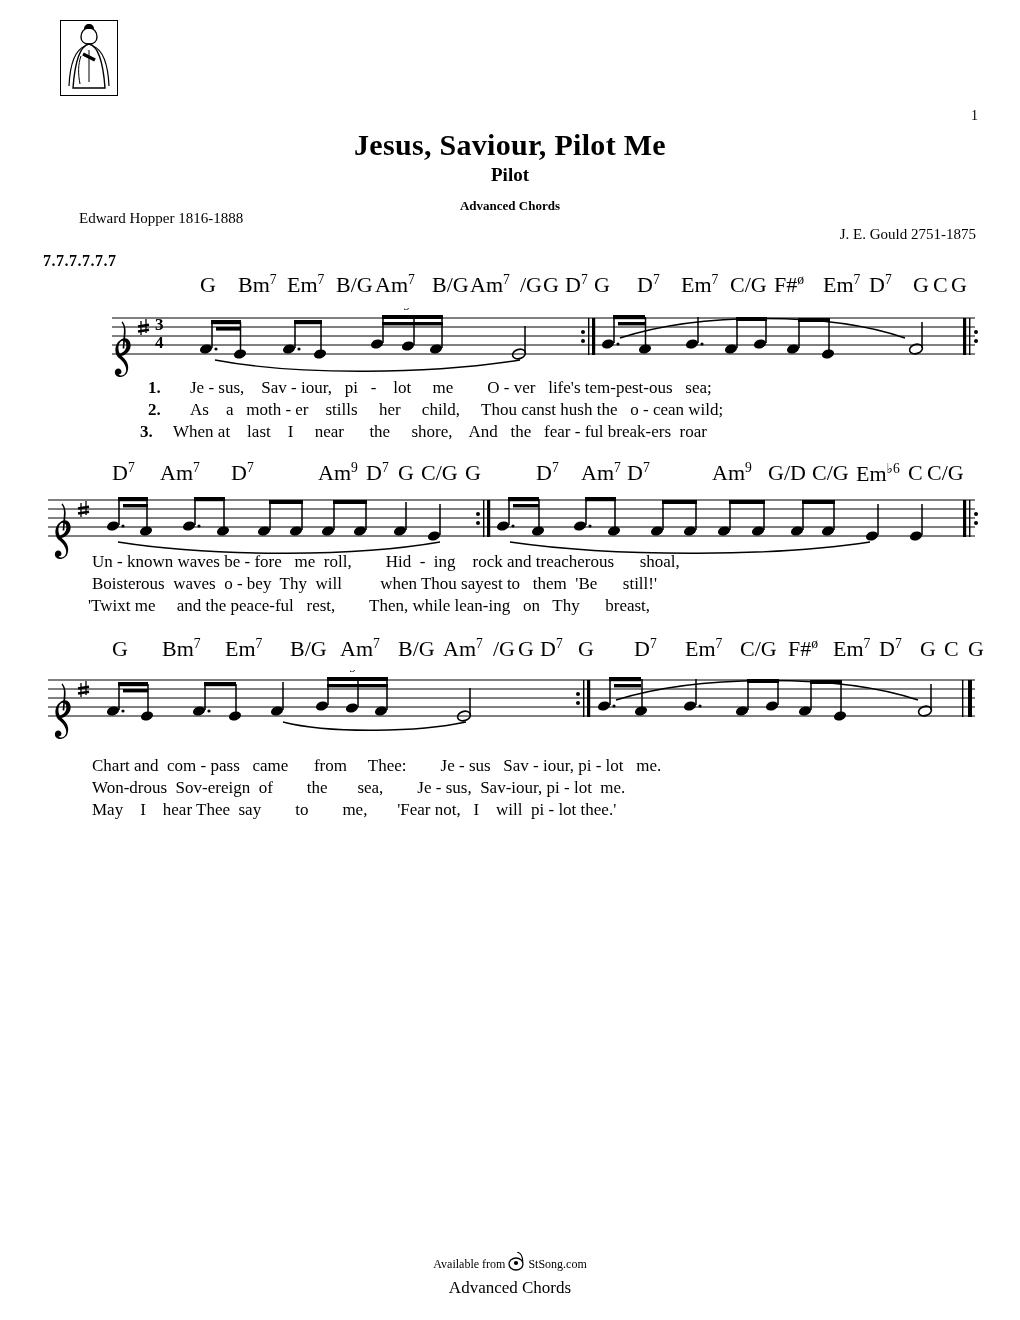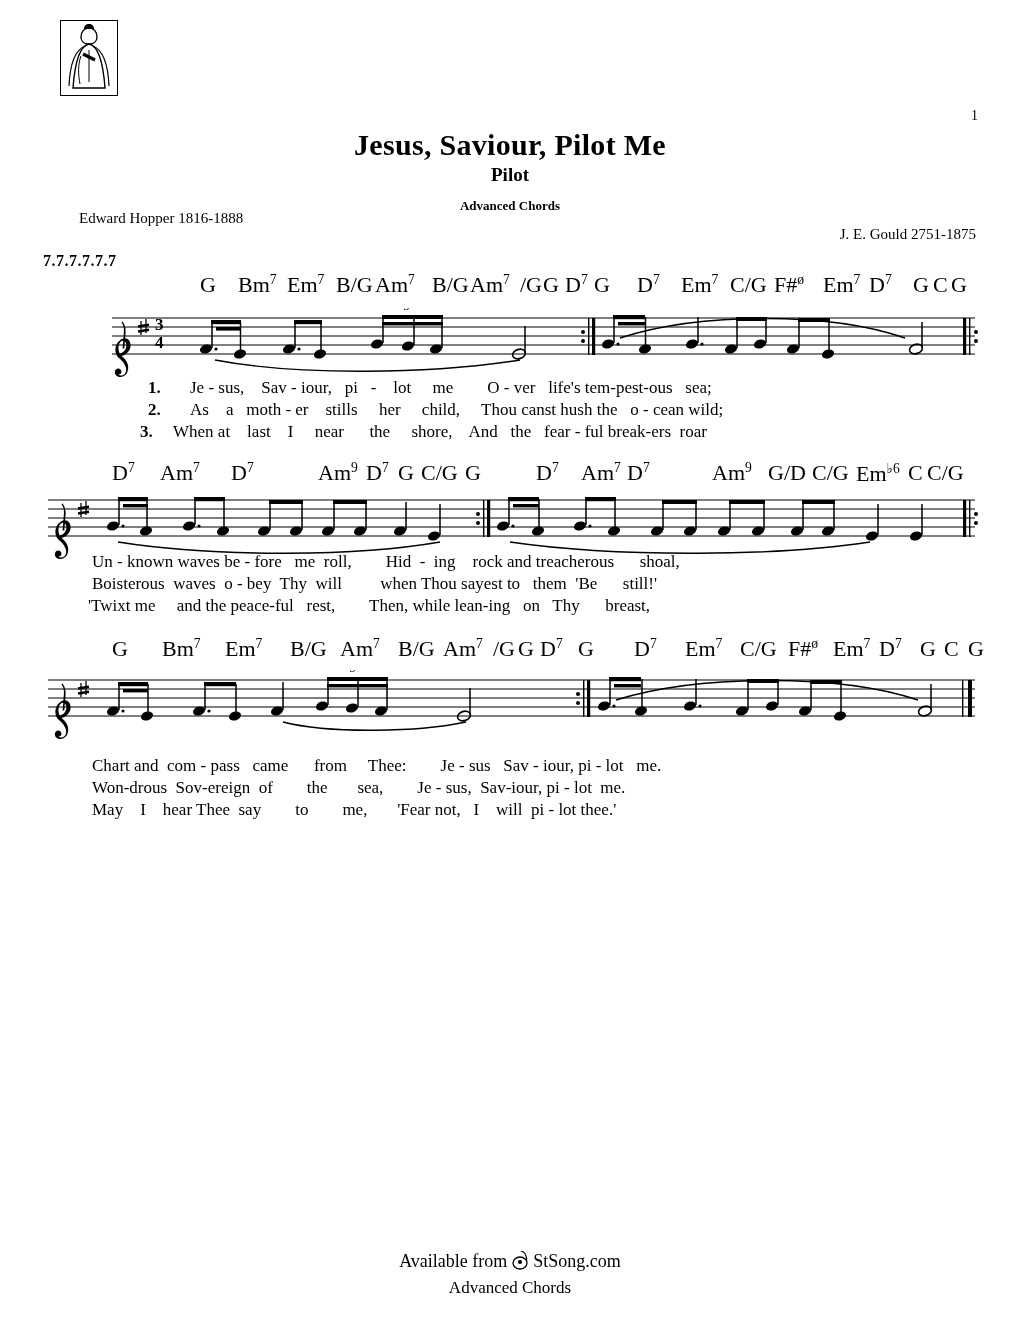--- a/index.html
+++ b/index.html
@@ -99,21 +99,21 @@
   .lyricline { height: 22px; position: relative; }
   .lyricline .vnum { position: absolute; font-weight: bold; }
   .lyricline .ltxt { position: absolute; }
 
   
   #footer {
     position: absolute;
     left: 0; right: 0; bottom: 22px;
     text-align: center;
   }
-  #footer .f1 { font-size: 18px; position: relative; display: inline-block; }
+  #footer .f1 { font-size: 12px; position: relative; display: inline-block; }
   #footer .f2 { font-size: 17px; margin-top: 6px; }
   #footer .f3 { font-size: 17px; margin-top: 6px; }
   .notehead-glyph {
     display: inline-block;
     width: 17px; height: 19px;
     vertical-align: -3px;
     position: relative;
   }
 </style>
 </head>

